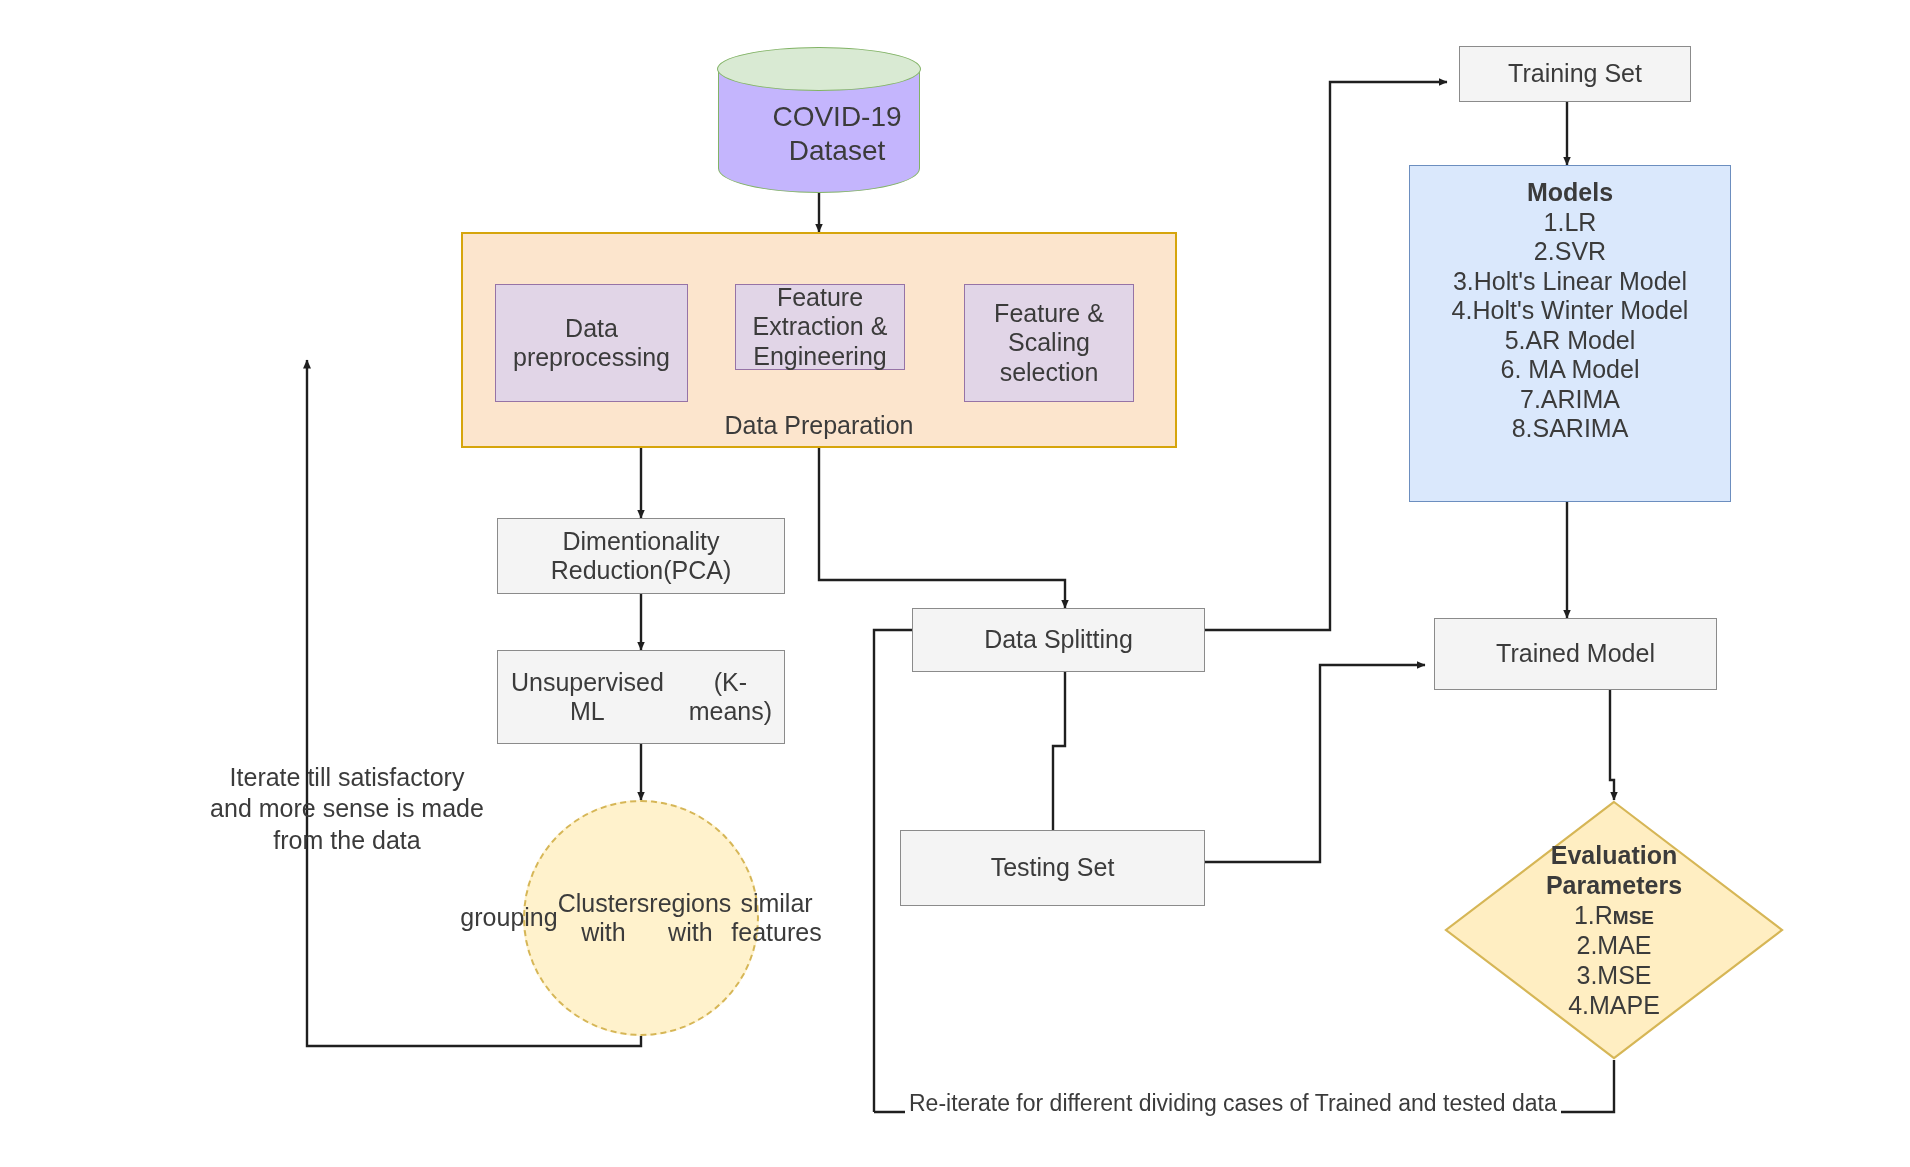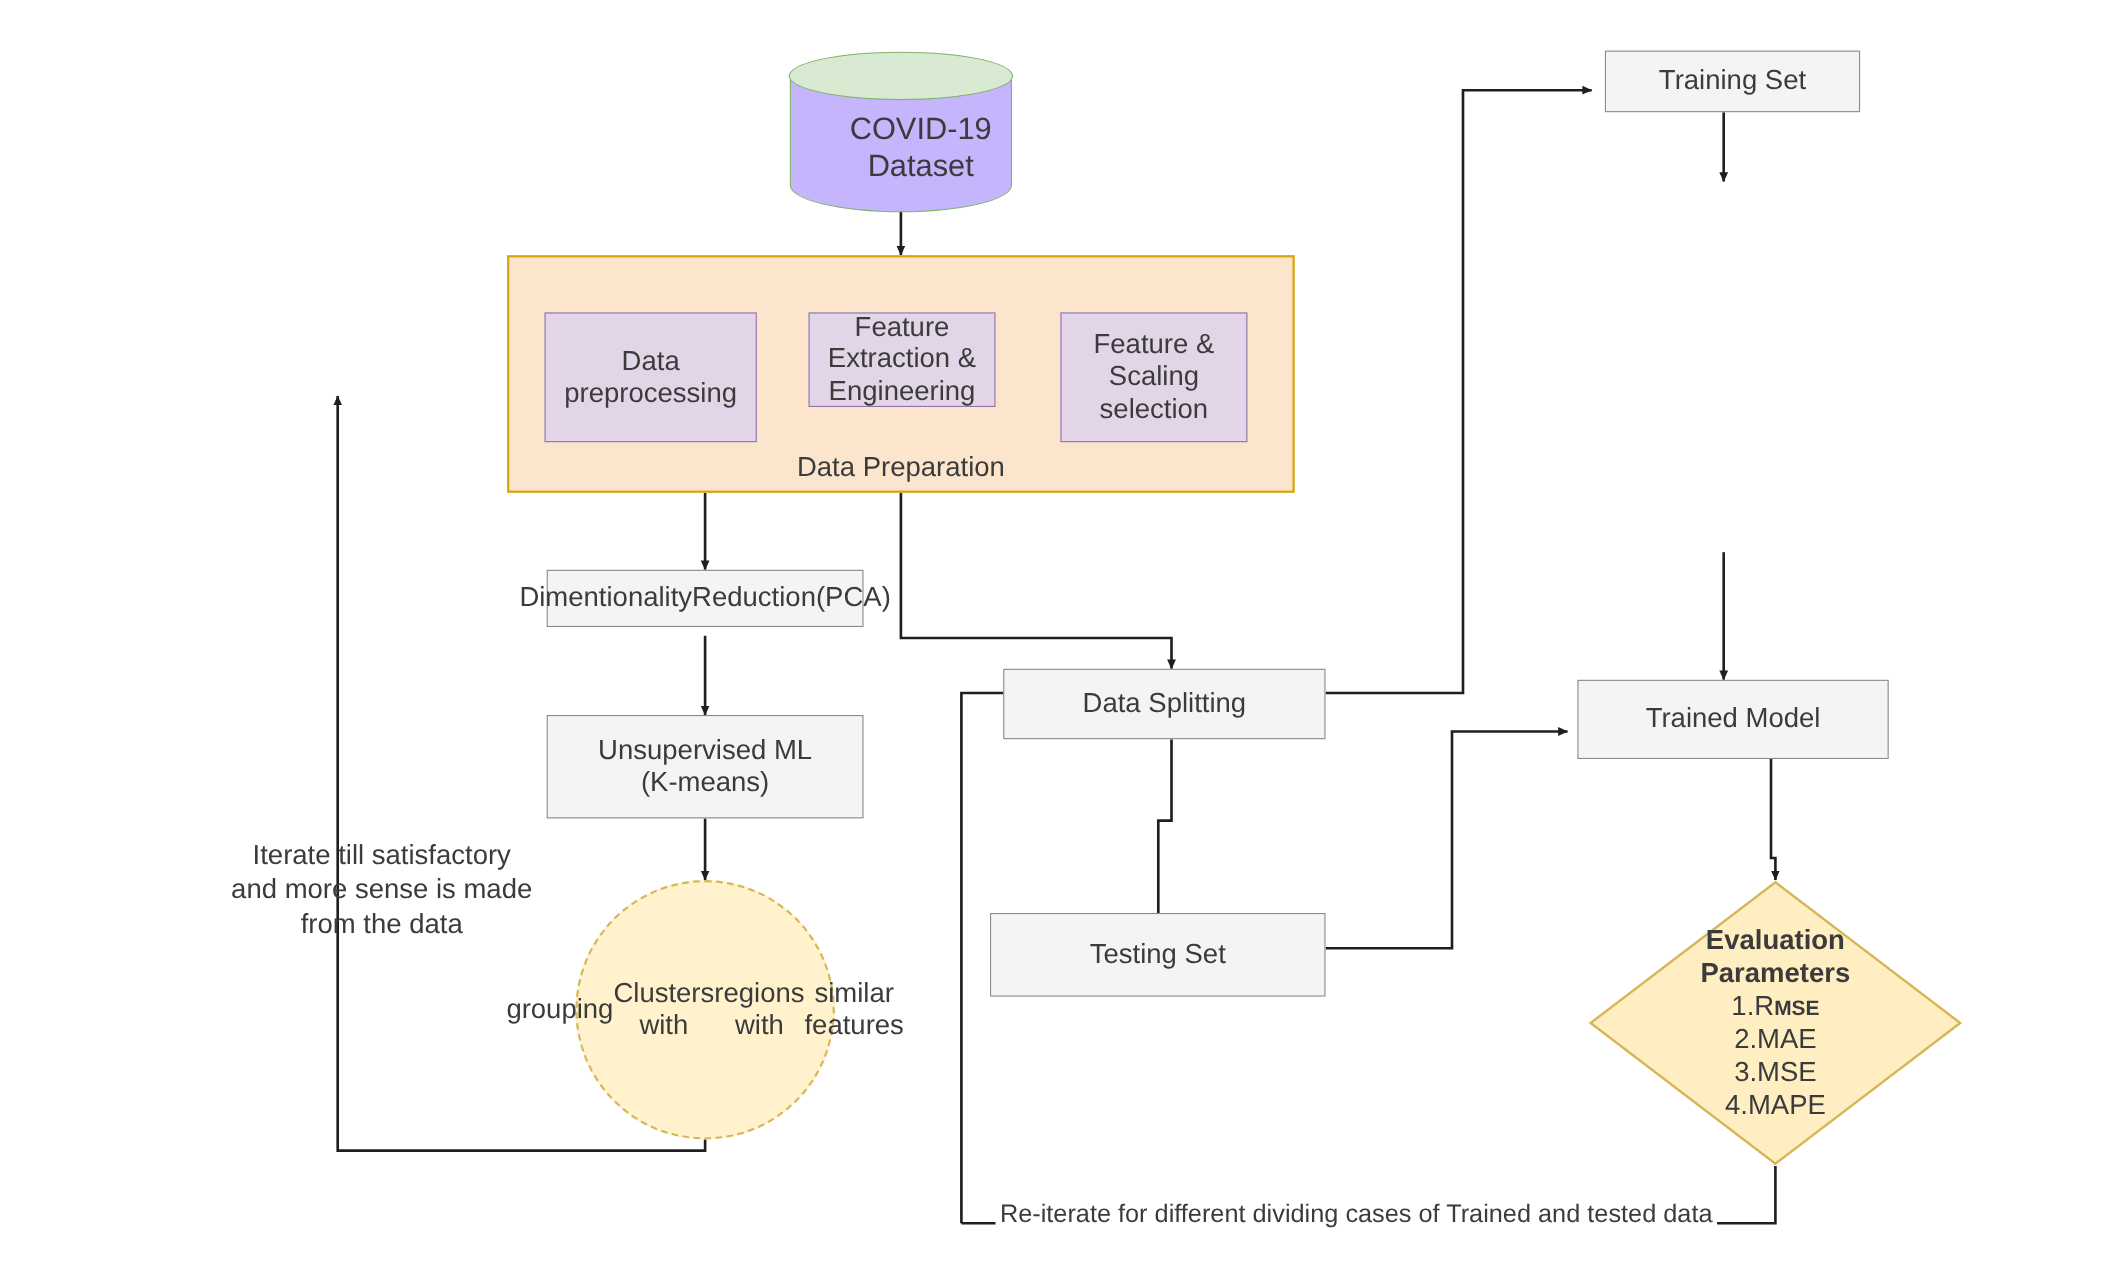--- a/index.html
+++ b/index.html
@@ -216,26 +216,26 @@
       <span class="ln">Engineering</span>
     </div>
     <div class="node sub" style="left:501px; top:50px; width:170px; height:118px; position:absolute;">
       <span class="ln">Feature  &amp;</span>
       <span class="ln">Scaling</span>
       <span class="ln">selection</span>
     </div>
     <div class="group-title">Data Preparation</div>
   </div>
 
-  <div class="node proc" style="left:497px; top:518px; width:288px; height:52px; flex-direction:row;">
+  <div class="node proc" style="left:497px; top:518px; width:288px; height:76px; flex-direction:column;">
     <span class="ln">Dimentionality</span>
     <span class="ln">Reduction(PCA)</span>
   </div>
 
-  <div class="node proc" style="left:497px; top:650px; width:288px; height:94px; flex-direction:column;">
+  <div class="node proc" style="left:497px; top:650px; width:288px; height:94px; flex-direction:row;">
     <span class="ln">Unsupervised ML</span>
     <span class="ln">(K-means)</span>
   </div>
 
   <div class="node ellipse" style="left:523px; top:800px; width:236px; height:236px;">
     <span class="ln">grouping</span>
     <span class="ln">Clusters with</span>
     <span class="ln">regions with</span>
     <span class="ln">similar features</span>
   </div>
@@ -251,20 +251,31 @@
   </div>
 
   <div class="node proc" style="left:900px; top:830px; width:305px; height:76px;">
     <span>Testing Set</span>
   </div>
 
   <div class="node proc" style="left:1459px; top:46px; width:232px; height:56px;">
     <span>Training Set</span>
   </div>
 
+  <div class="node models" style="left:1409px; top:165px; width:322px; height:337px;">
+    <b>Models</b>
+    <span class="ln">1.LR</span>
+    <span class="ln">2.SVR</span>
+    <span class="ln">3.Holt's Linear Model</span>
+    <span class="ln">4.Holt's Winter Model</span>
+    <span class="ln">5.AR Model</span>
+    <span class="ln">6. MA Model</span>
+    <span class="ln">7.ARIMA</span>
+    <span class="ln">8.SARIMA</span>
+  </div>
 
   <div class="node proc" style="left:1434px; top:618px; width:283px; height:72px;">
     <span>Trained Model</span>
   </div>
 
   <div class="diamond-wrap" style="left:1444px; top:800px; width:340px; height:260px;">
     <svg class="diamond-shape" viewBox="0 0 340 260" preserveAspectRatio="none">
       <polygon points="170,2 338,130 170,258 2,130" fill="#ffeec2" stroke="#d6b656" stroke-width="2.2"></polygon>
     </svg>
     <div class="diamond-text">

